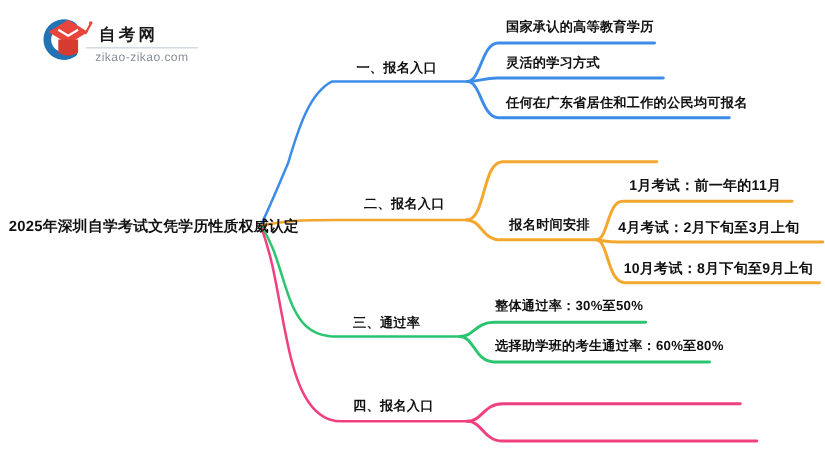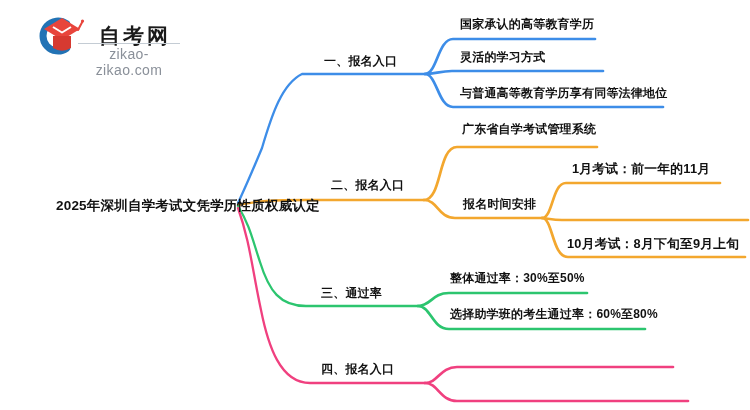--- a/index.html
+++ b/index.html
@@ -5,32 +5,32 @@
   html,body{margin:0;padding:0;background:#fff;}
   .canvas{
     position:relative;width:750px;height:410px;background:#ffffff;overflow:hidden;
     font-family:"Liberation Sans","DejaVu Sans",sans-serif;
   }
   .edges{position:absolute;left:0;top:0;width:750px;height:410px;}
   .node{
     position:absolute;white-space:nowrap;color:#111;font-weight:600;
     font-size:12px;line-height:15px;letter-spacing:0.2px;
   }
-  .node.root{font-size:13.5px;font-weight:700;line-height:17px;margin-left:48px;}
+  .node.root{font-size:13.5px;font-weight:700;line-height:17px;}
   .node.grand{font-size:12.8px;}
   .logo{position:absolute;left:33px;top:12px;width:150px;height:50px;}
   .logo .mark{position:absolute;left:0;top:0;}
   .logo .title{
-    position:absolute;left:57px;top:10px;width:90px;text-align:center;
-    font-size:21px;font-weight:700;color:#1a1a1a;letter-spacing:3px;
+    position:absolute;left:57px;top:10px;width:90px;
+    font-size:15px;font-weight:700;color:#1a1a1a;letter-spacing:3px;
   }
   .logo .divider{position:absolute;left:45px;top:31px;width:102px;height:1px;background:#c4ccd4;}
   .logo .domain{
     position:absolute;left:45px;top:34px;width:102px;text-align:center;
-    font-size:14px;color:#8a9099;letter-spacing:0.4px;
+    font-size:11px;color:#8a9099;letter-spacing:0.4px;
   }
 </style>
 </head>
 <body>
 
 <div class="canvas">
 
   <svg class="edges" viewBox="0 0 750 410" fill="none">
 
     <g stroke-width="2.3" stroke-linecap="round" stroke-linejoin="round">
@@ -72,24 +72,24 @@
 
   <div class="node root" style="left:8px;top:197px">2025年深圳自学考试文凭学历性质权威认定</div>
 
   <div class="node" style="left:324px;top:54px">一、报名入口</div>
   <div class="node" style="left:331px;top:178px">二、报名入口</div>
   <div class="node" style="left:321px;top:286px">三、通过率</div>
   <div class="node" style="left:321px;top:362px">四、报名入口</div>
 
   <div class="node" style="left:460px;top:50px">灵活的学习方式</div>
   <div class="node" style="left:460px;top:17px">国家承认的高等教育学历</div>
-  <div class="node" style="left:460px;top:86px">与普通高等教育学历享有同等法律地位</div>
+  <div class="node" style="left:460px;top:86px">任何在广东省居住和工作的公民均可报名</div>
 
-  <div class="node" style="left:462px;top:122px">广东省自学考试管理系统</div>
   <div class="node" style="left:463px;top:197px">报名时间安排</div>
   <div class="node grand" style="left:572px;top:161px">1月考试：前一年的11月</div>
+  <div class="node grand" style="left:562px;top:199px">4月考试：2月下旬至3月上旬</div>
   <div class="node grand" style="left:567px;top:236px">10月考试：8月下旬至9月上旬</div>
 
   <div class="node" style="left:450px;top:271px">整体通过率：30%至50%</div>
   <div class="node" style="left:450px;top:307px">选择助学班的考生通过率：60%至80%</div>
 
 
 </div>
 
 </body></html>

